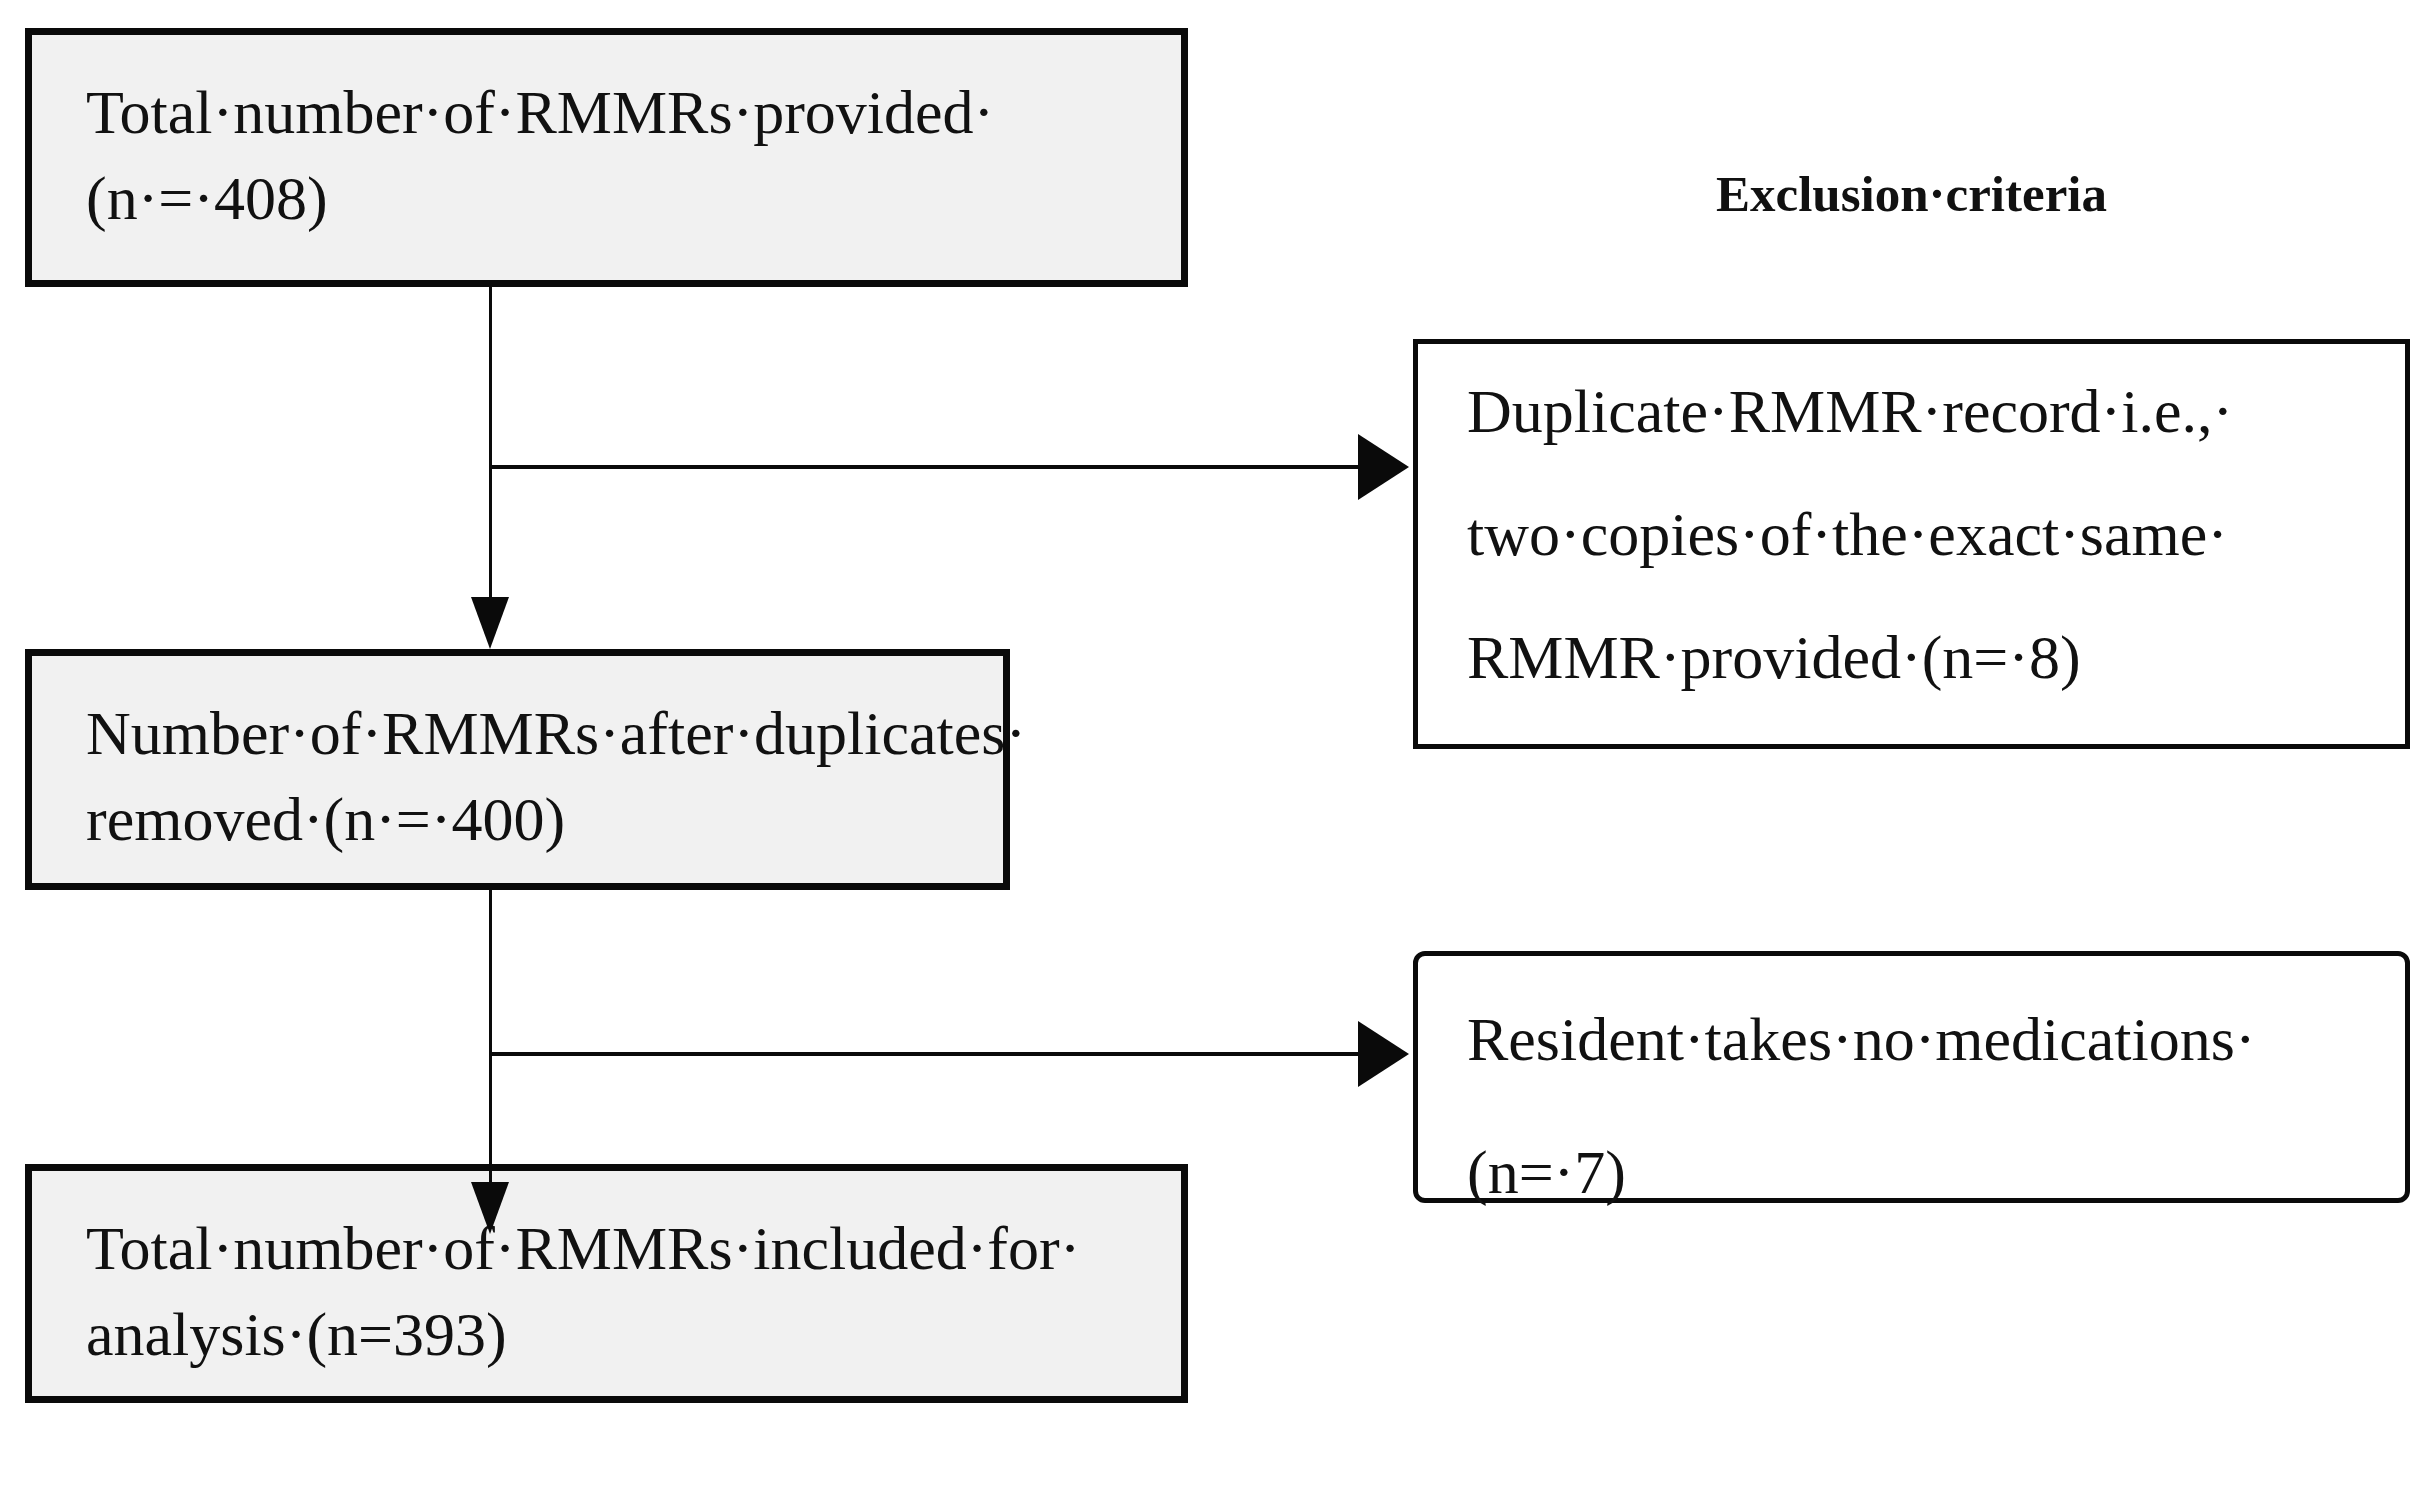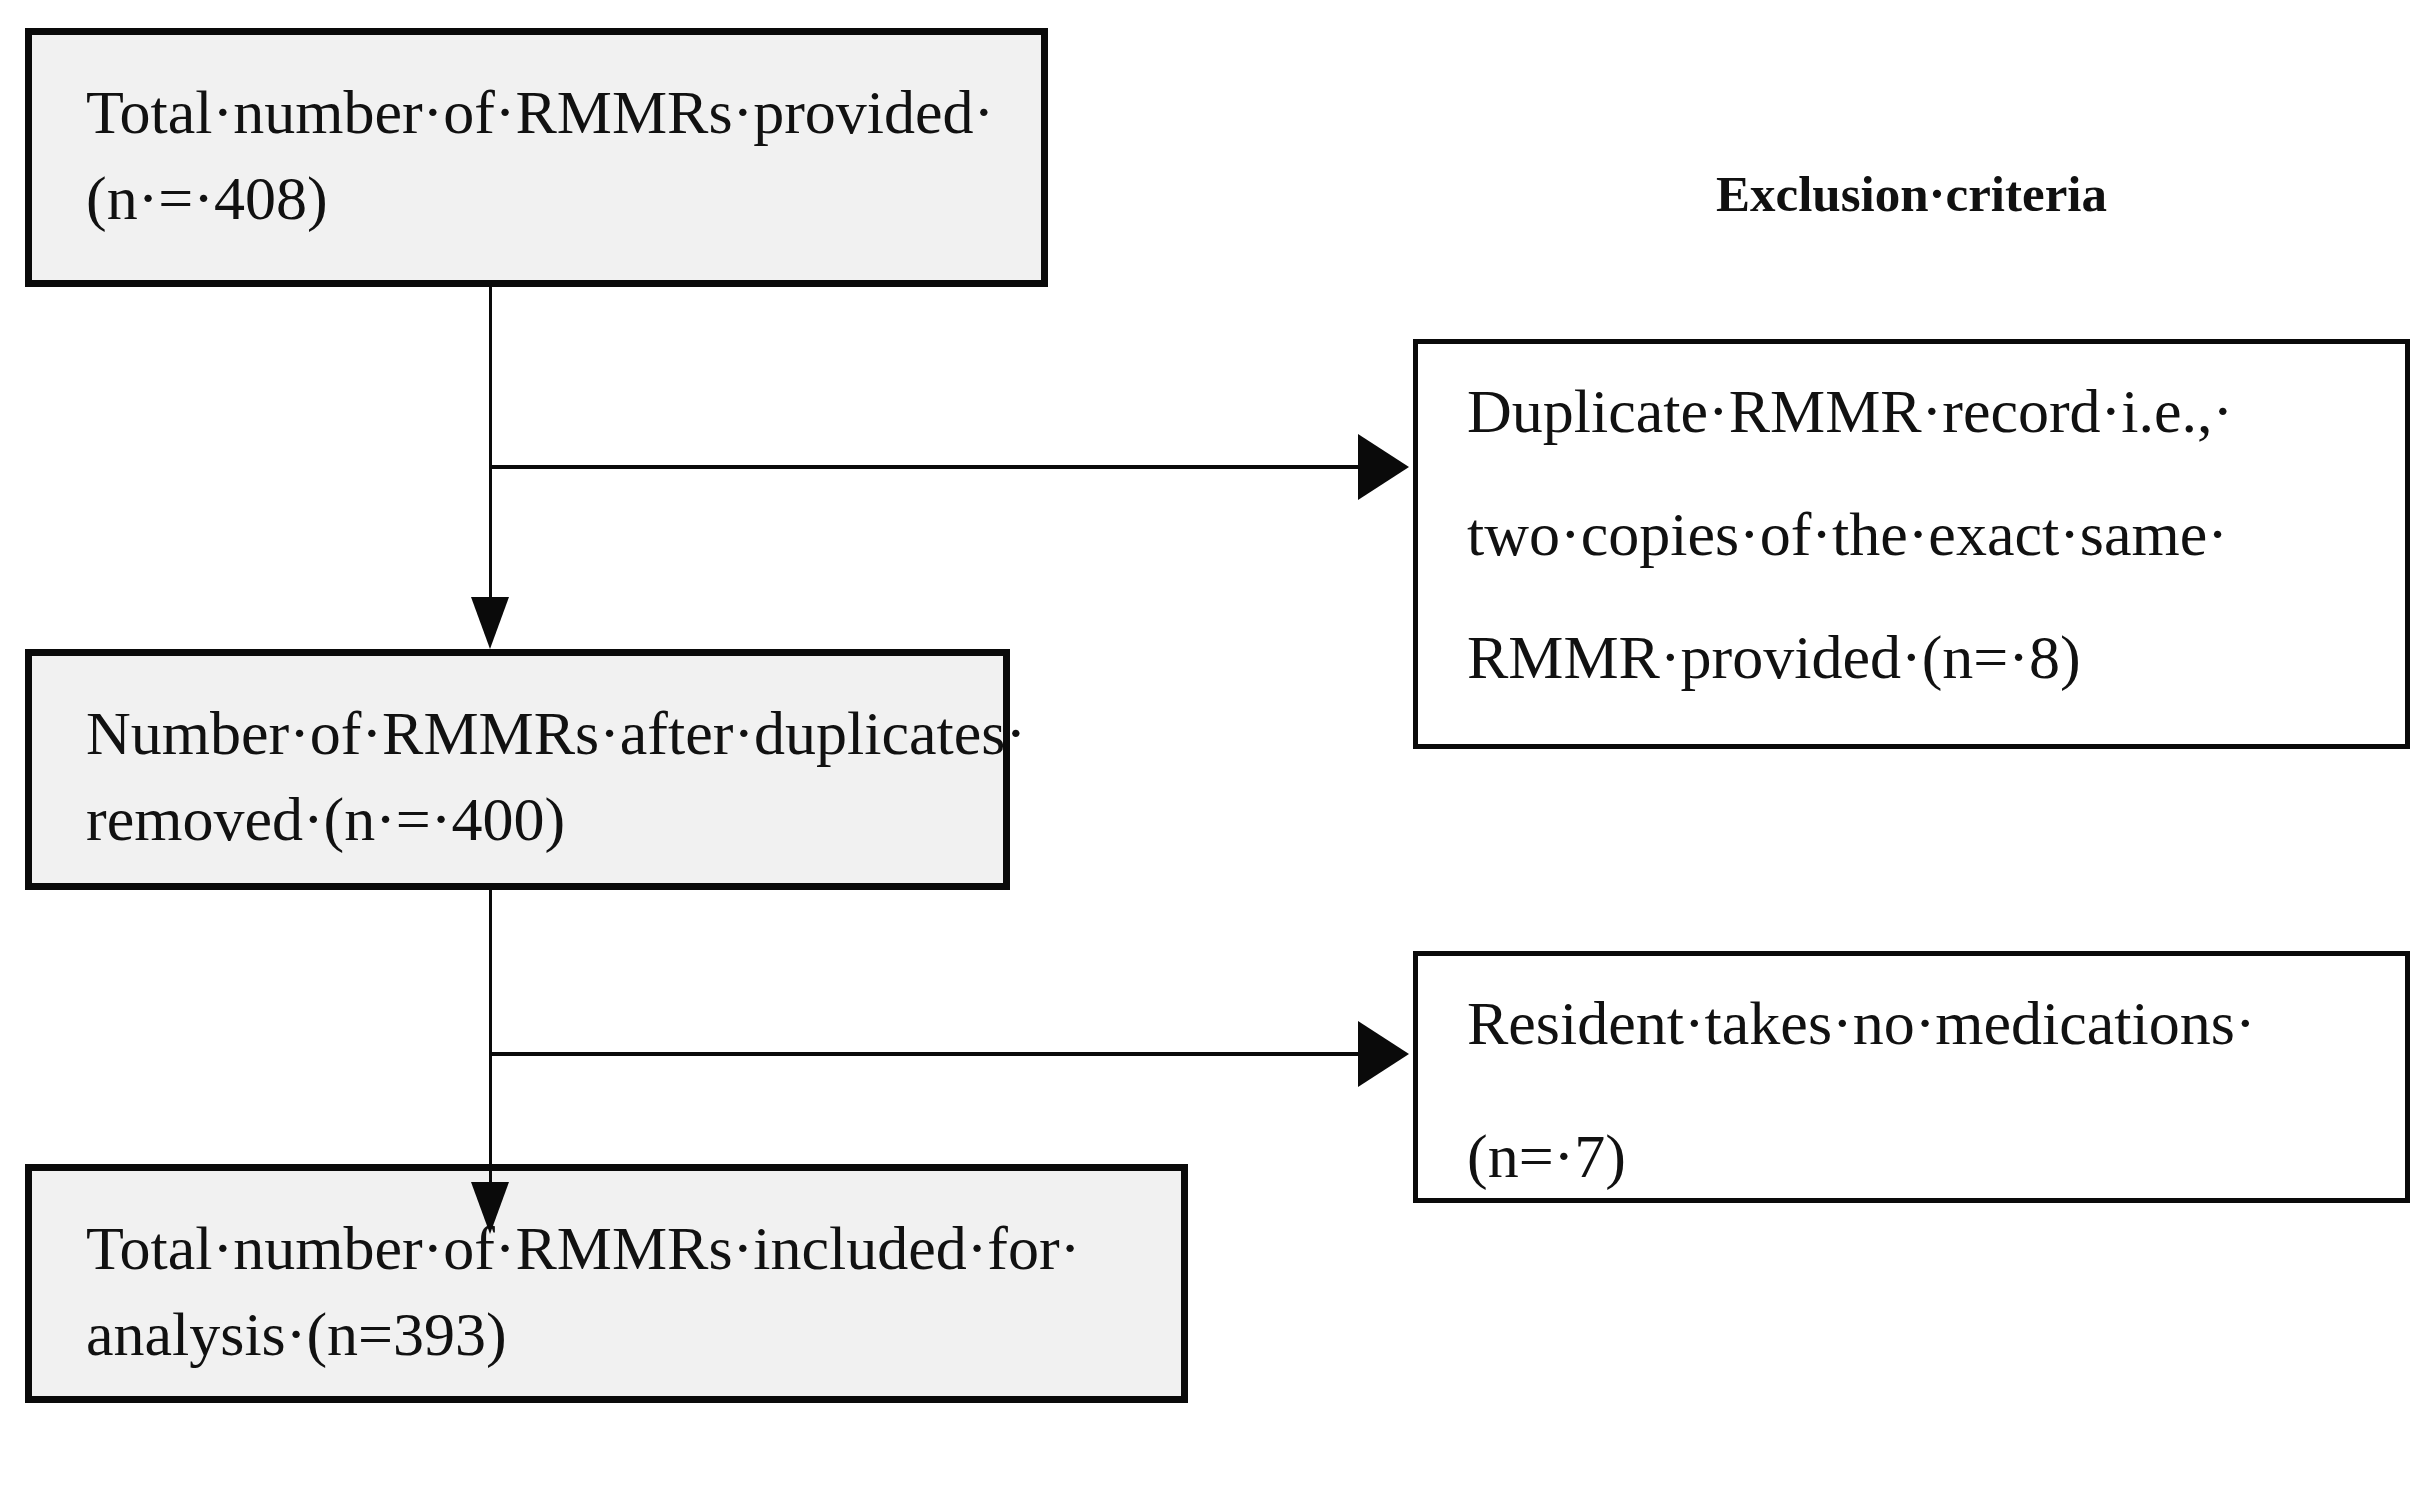--- a/index.html
+++ b/index.html
@@ -28,25 +28,25 @@
     background: var(--left-box-fill, #f1f1f1);
     border: 7.4px solid var(--border, #0a0a0a);
     line-height: 86px;
     padding: 34px 18.5px 0 54px;
   }
   .box.white {
     background: var(--right-box-fill, #ffffff);
     border: 5.6px solid var(--border, #0a0a0a);
     padding: 6.2px 18.5px 0 49px;
   }
-  #box-a { left: 25px;   top: 28px;   width: 1023px; height: 259px; }
+  #box-a { left: 25px;   top: 28px;   width: 1163px; height: 259px; }
   #box-b { left: 25px;   top: 649px; width: 985px; height: 241px; }
   #box-c { left: 25px;   top: 1164px; width: 1163px; height: 239px; }
   #box-r1 { left: 1413px; top: 339px;  width: 997px; height: 410px; line-height: 123px; }
-  #box-r2 { left: 1413px; top: 951px; width: 997px; height: 252px; line-height: 133px; padding-top: 1px; }
+  #box-r2 { left: 1413px; top: 951px; width: 997px; height: 252px; line-height: 133px; padding-top: 17px; border-radius: 12px; }
   #exclusion-heading {
     position: absolute;
     left: 1413px; top: 162px; width: 997px;
     text-align: center;
     font-size: 51px;
     font-weight: bold;
     line-height: 65px;
     white-space: nowrap;
   }
   

